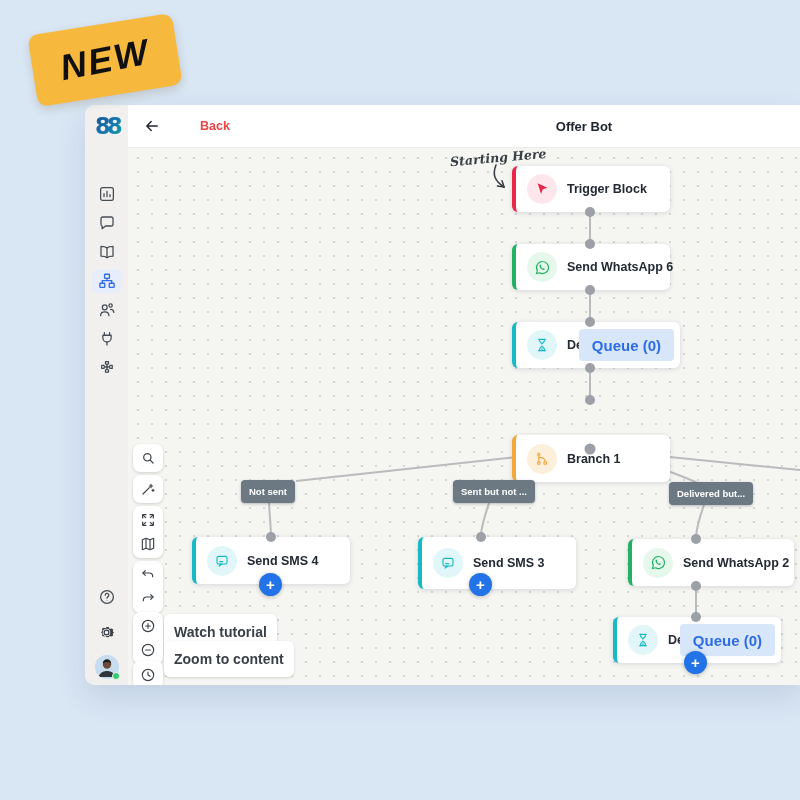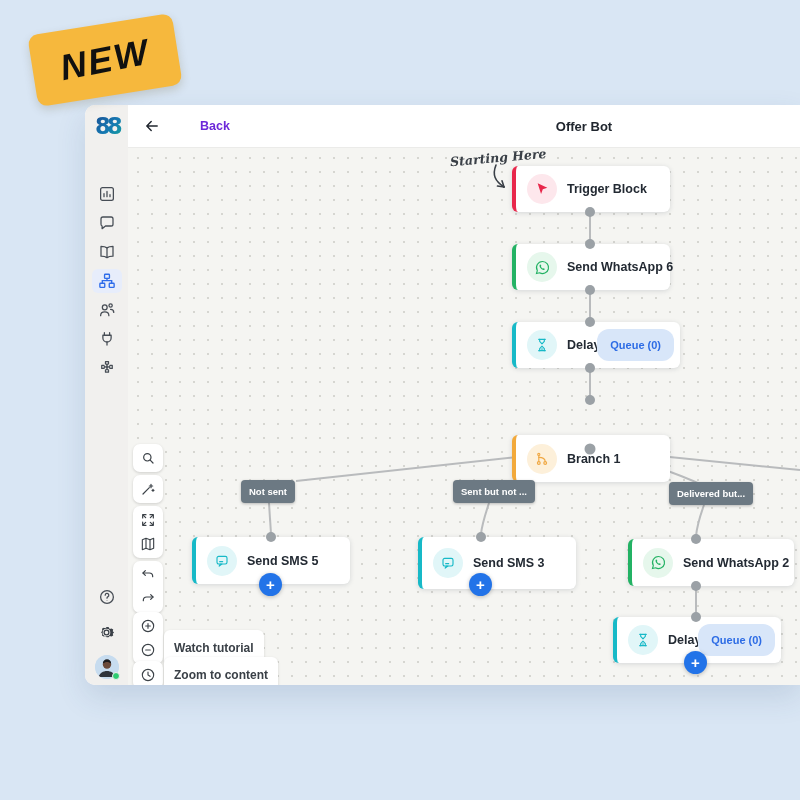--- a/index.html
+++ b/index.html
@@ -33,21 +33,21 @@
   .avatar { width:24px; height:24px; border-radius:50%; background:#c7dcef; position:relative; overflow:visible; }
   .avatar svg { border-radius:50%; display:block; }
   .status-dot { position:absolute; right:-1px; bottom:-1px; width:8px; height:8px;
     border-radius:50%; background:#2ecc71; border:1.5px solid #f1f0ee; }
 
   
   .topbar { position:absolute; left:43px; right:0; top:0; height:43px; background:#fff;
     border-bottom:1px solid #ebebe9; z-index:3; }
   .back-btn { position:absolute; left:16px; top:0; height:42px; display:flex; align-items:center;
     gap:8px; cursor:pointer; }
-  .back-btn span { font-size:12.5px; font-weight:700; color:#6d28d9;padding-left:32px; }
+  .back-btn span { font-size:12.5px; font-weight:700; color:#ef4444;padding-left:32px; }
   .page-title { position:absolute; left:456px; top:0; height:42px; display:flex; align-items:center;
     transform:translateX(-50%); font-size:13px; font-weight:700; color:#20262e; }
 
   
   .canvas { position:absolute; left:43px; top:43px; right:0; bottom:0; overflow:hidden;
     background:#f5f5f2;
     background-image:radial-gradient(#d6d6d1 1px, transparent 1.1px);
     background-size:14px 14px; background-position:3px 3px; }
   .edges, .dots-layer { position:absolute; left:0; top:0; pointer-events:none; }
   .edges { z-index:1; }
@@ -61,22 +61,22 @@
   .node-label { font-size:12.5px; font-weight:700; color:#232a33; white-space:nowrap; }
   .acc-trigger { border-left:4px solid #e8274b; }
   .acc-whatsapp { border-left:4px solid #23b264; }
   .acc-delay { border-left:4px solid #17b9c7; }
   .acc-branch { border-left:4px solid #f2a93b;margin-top:35px; }
   .bg-trigger { background:#fde7ec; }
   .bg-whatsapp { background:#e6f7ec; }
   .bg-delay { background:#e1f6f8; }
   .bg-branch { background:#fdf0da; }
   .queue-chip { position:absolute; right:6px; top:7px; bottom:7px; display:flex; align-items:center;
-    padding:0 13px; background:#d8e6f9; color:#2d6ce5; font-size:11px; font-weight:700;
-    border-radius:12px; cursor:pointer; }
+    padding:0 13px; background:#d8e6f9; color:#2d6ce5; font-size:15px; font-weight:700;
+    border-radius:4px; cursor:pointer; }
 
   .plus-btn { position:absolute; width:23px; height:23px; border-radius:50%; background:#2273e8;
     z-index:3; box-shadow:0 1px 4px rgba(0,0,0,.25); cursor:pointer;
     display:flex; align-items:center; justify-content:center; }
   .plus-btn::after { content:"+"; color:#fff; font-size:15px; font-weight:700; line-height:1;
     margin-top:-1px; }
 
   .branch-label { position:absolute; height:23px; background:#6c7983; border-radius:4px;
     color:#fff; font-size:9.5px; font-weight:700; display:flex;
     align-items:center; justify-content:center; padding:0 8px; white-space:nowrap; z-index:2;
@@ -88,21 +88,21 @@
     color:#3a4047; white-space:nowrap; }
 
   
   .tool-card { position:absolute; left:5px; width:30px; background:#fff; border-radius:7px;
     box-shadow:0 1px 3px rgba(0,0,0,.16); display:flex; flex-direction:column; align-items:center;
     z-index:5; padding:2px 0; }
   .tool-btn { width:26px; height:24px; display:flex; align-items:center; justify-content:center;
     cursor:pointer; }
   .hint-pill { position:absolute; height:36px; background:#fff; border-radius:6px; z-index:5;
     box-shadow:0 1px 3px rgba(0,0,0,.14); display:flex; align-items:center; padding:0 10px;
-    font-size:12px; font-weight:700; color:#3a4047; white-space:nowrap;margin-top:16px; }
+    font-size:14px; font-weight:700; color:#3a4047; white-space:nowrap; }
 </style>
 </head>
 <body>
 
 <div class="page">
 
   <div class="new-badge">
     <span>NEW</span>
   </div>
 
@@ -276,21 +276,21 @@
       </div>
 
       <div class="node acc-delay" style="left:64px;top:389px;width:158px;height:47px">
         <div class="node-icon bg-delay">
           <svg width="16" height="16" viewBox="0 0 24 24" fill="none" stroke="#17b9c7" stroke-width="1.7" stroke-linecap="round" stroke-linejoin="round">
             <rect x="4.5" y="5" width="15" height="11.5" rx="2.5"></rect>
               <path d="M9.5 16.5l-1.7 3.2 4-3.2"></path>
               <path d="M8.5 13h4.5"></path>
             </svg>
         </div>
-        <span class="node-label">Send SMS 5</span>
+        <span class="node-label">Send SMS 4</span>
       </div>
       <div class="plus-btn" style="left:131px;top:425px"></div>
 
       <div class="node acc-delay" style="left:290px;top:389px;width:158px;height:52px">
         <div class="node-icon bg-delay">
           <svg width="16" height="16" viewBox="0 0 24 24" fill="none" stroke="#17b9c7" stroke-width="1.7" stroke-linecap="round" stroke-linejoin="round">
             <rect x="4.5" y="5" width="15" height="11.5" rx="2.5"></rect>
               <path d="M9.5 16.5l-1.7 3.2 4-3.2"></path>
               <path d="M8.5 13h4.5"></path>
             </svg>

